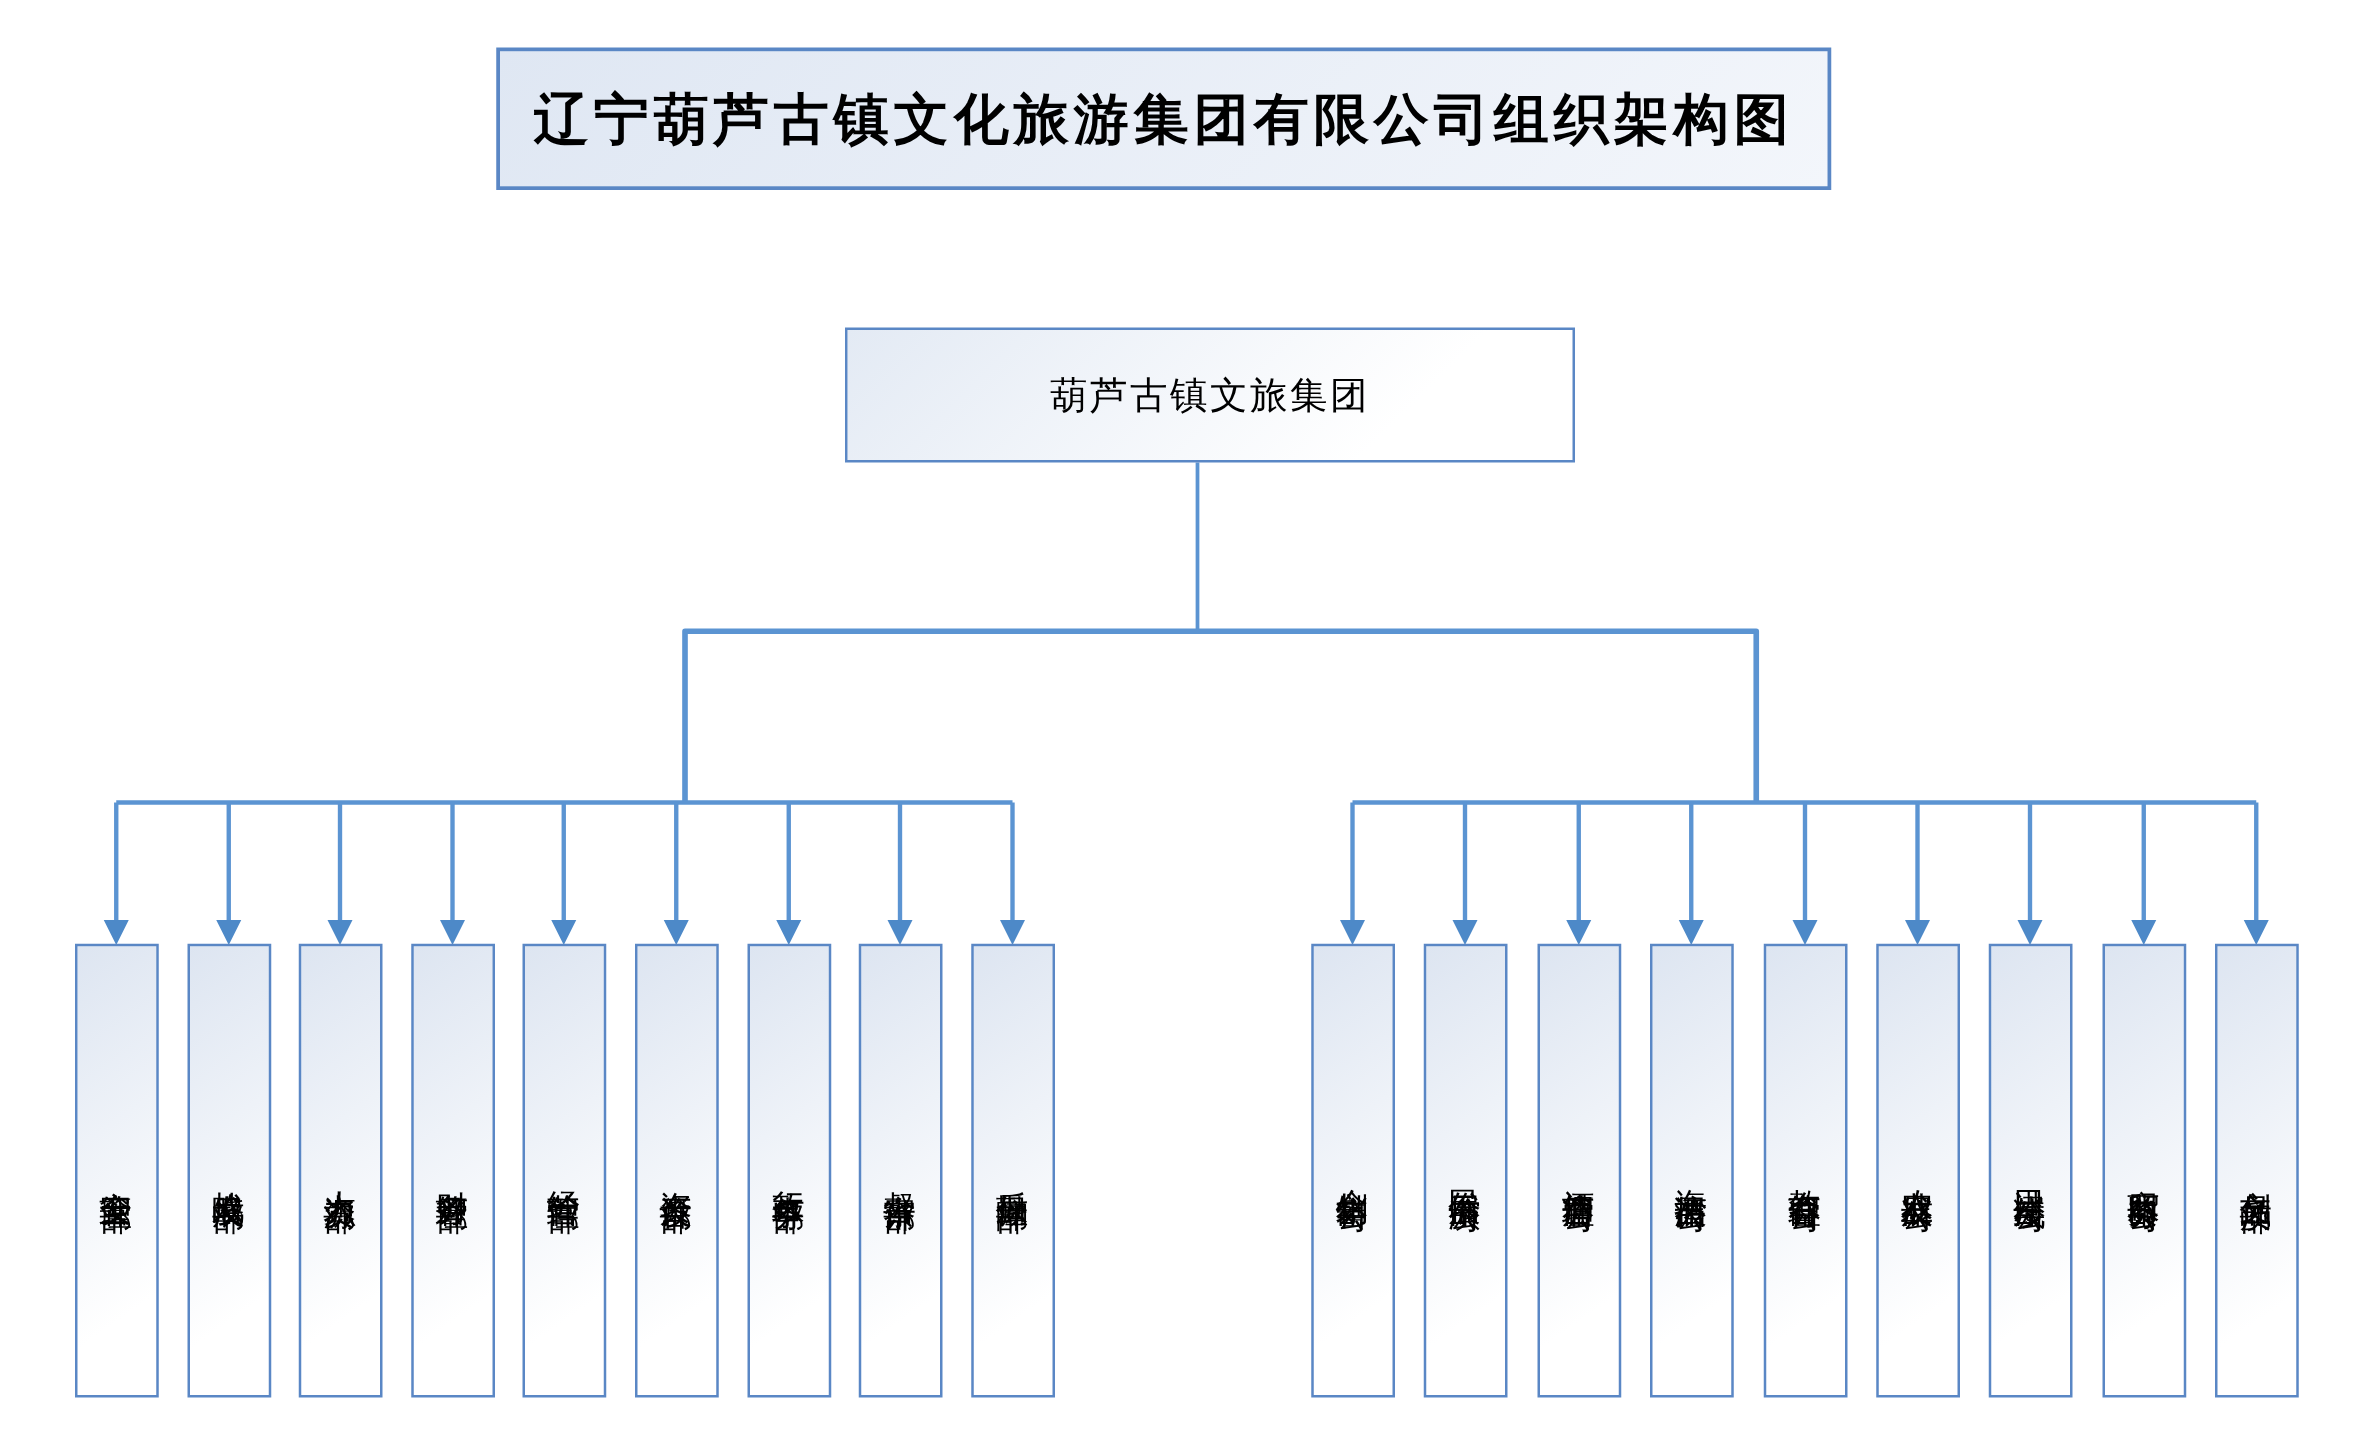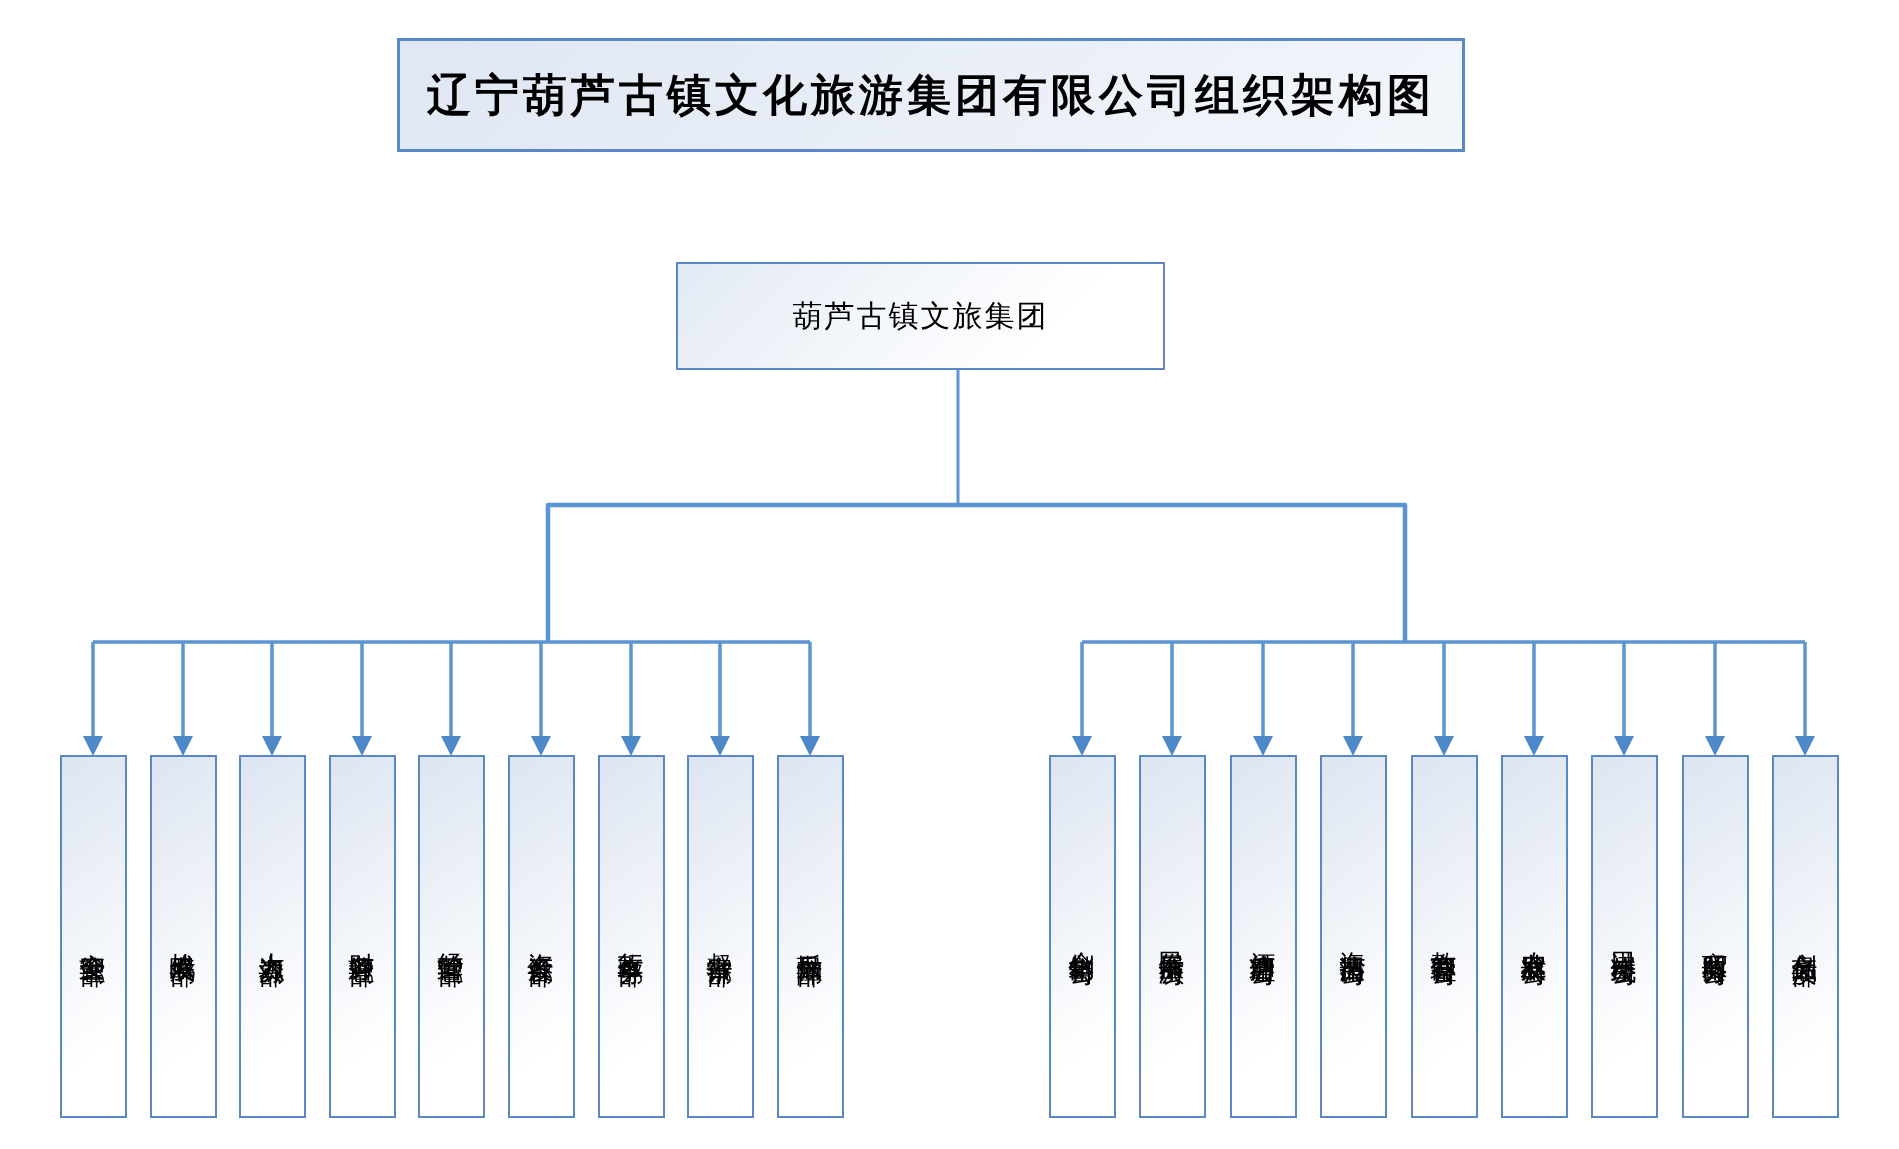--- a/index.html
+++ b/index.html
@@ -32,21 +32,21 @@
   #title-box{
     left:397px;top:38px;width:1068px;height:114px;
     border-width:3px;
     background:linear-gradient(135deg,#dfe7f3 0%,#f3f6fb 100%);
     justify-content:center;
   }
   #title-box .label{
     font-size:44px;font-weight:600;letter-spacing:4px;white-space:nowrap;
   }
   #root-box{
-    left:676px;top:262px;width:489px;height:108px;
+    left:676px;top:262px;width:584px;height:108px;
     border-width:2px;
     background:linear-gradient(135deg,#e3eaf4 0%,#ffffff 75%);
   }
   #root-box .label{
     font-size:30px;letter-spacing:2px;white-space:nowrap;
   }
   .org-node{
     top:755px;width:67px;height:363px;
   }
   .org-node .label{

